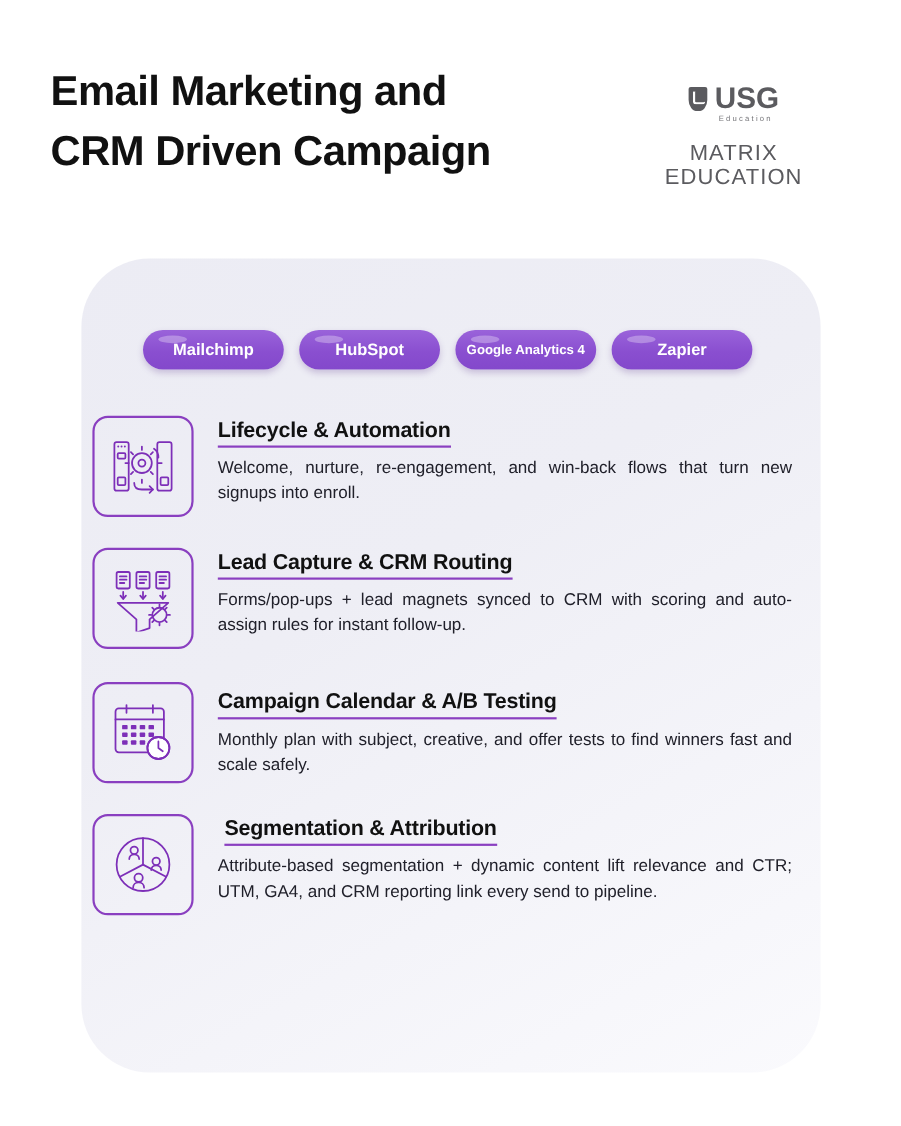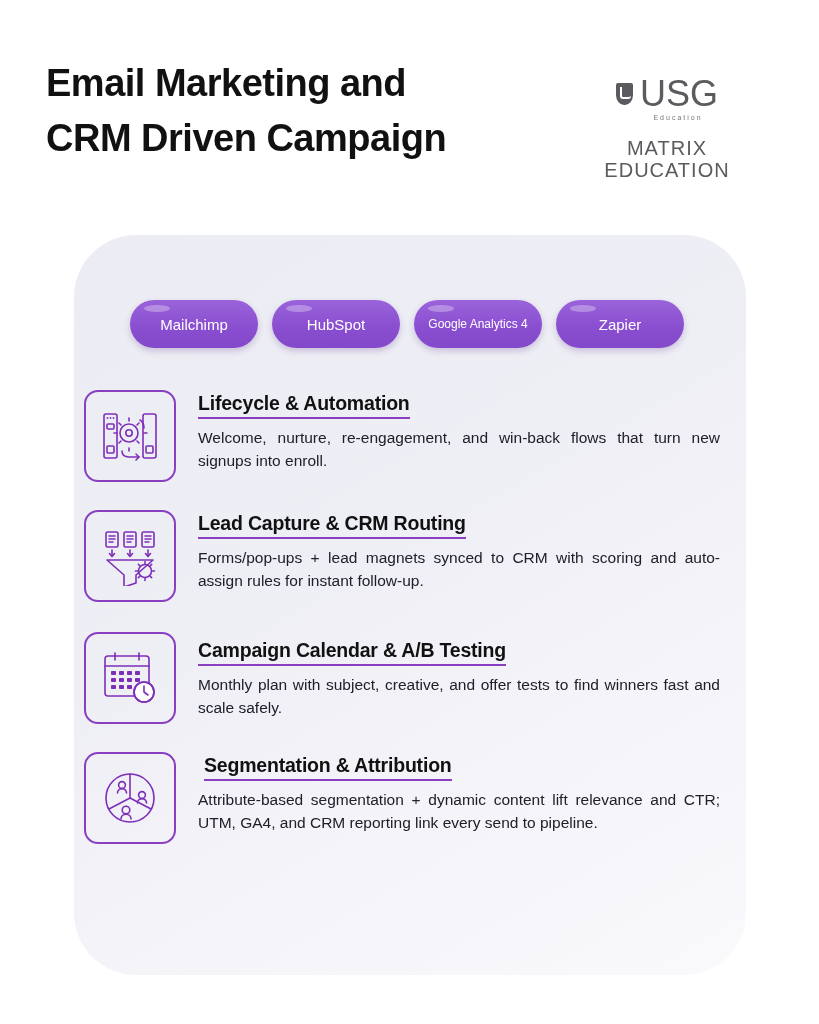--- a/index.html
+++ b/index.html
@@ -58,22 +58,22 @@
     position: absolute;
     left: 4px;
     top: 4px;
     width: 9px;
     height: 10px;
     border-left: 2px solid #ffffff;
     border-bottom: 2px solid #ffffff;
     border-radius: 0 0 3px 3px;
   }
   .usg-text {
-    font-size: 36px;
-    font-weight: normal;
+    font-size: 27px;
+    font-weight: bold;
     color: #5b5b5f;
     letter-spacing: 0px;
     line-height: 1;
   }
   .usg-sub {
     font-size: 7px;
     color: #76767a;
     letter-spacing: 2px;
     margin-top: 2px;
     margin-left: 22px;
@@ -108,26 +108,26 @@
     display: flex;
     gap: 14px;
     align-items: center;
   }
   .pill {
     position: relative;
     border-radius: 26px;
     background: linear-gradient(180deg, #9a63da 0%, #8a4fd0 55%, #8348cb 100%);
     color: #ffffff;
     font-size: 15px;
-    font-weight: normal;
+    font-weight: bold;
     text-align: center;
     display: flex;
     align-items: center;
     justify-content: center;
-    height: 48px;
+    height: 36px;
     box-shadow: 0 3px 6px rgba(90,50,140,0.25);
     overflow: hidden;
   }
   .pill::before {
     content: "";
     position: absolute;
     top: 5px;
     left: 14px;
     width: 26px;
     height: 7px;
@@ -136,21 +136,21 @@
   }
   .pill-1 { width: 128px; }
   .pill-2 { width: 128px; }
   .pill-3 { width: 128px; font-size: 12px; line-height: 1.2; }
   .pill-4 { width: 128px; justify-content: center; }
   .pill-label { position: relative; z-index: 2; padding: 0 6px; }
 
   
   .features {
     position: absolute;
-    top: 155px;
+    top: 143px;
     left: 10px;
     right: 18px;
   }
   .feature {
     display: flex;
     align-items: flex-start;
     margin-bottom: 26px;
   }
   .icon-box {
     flex: 0 0 auto;

